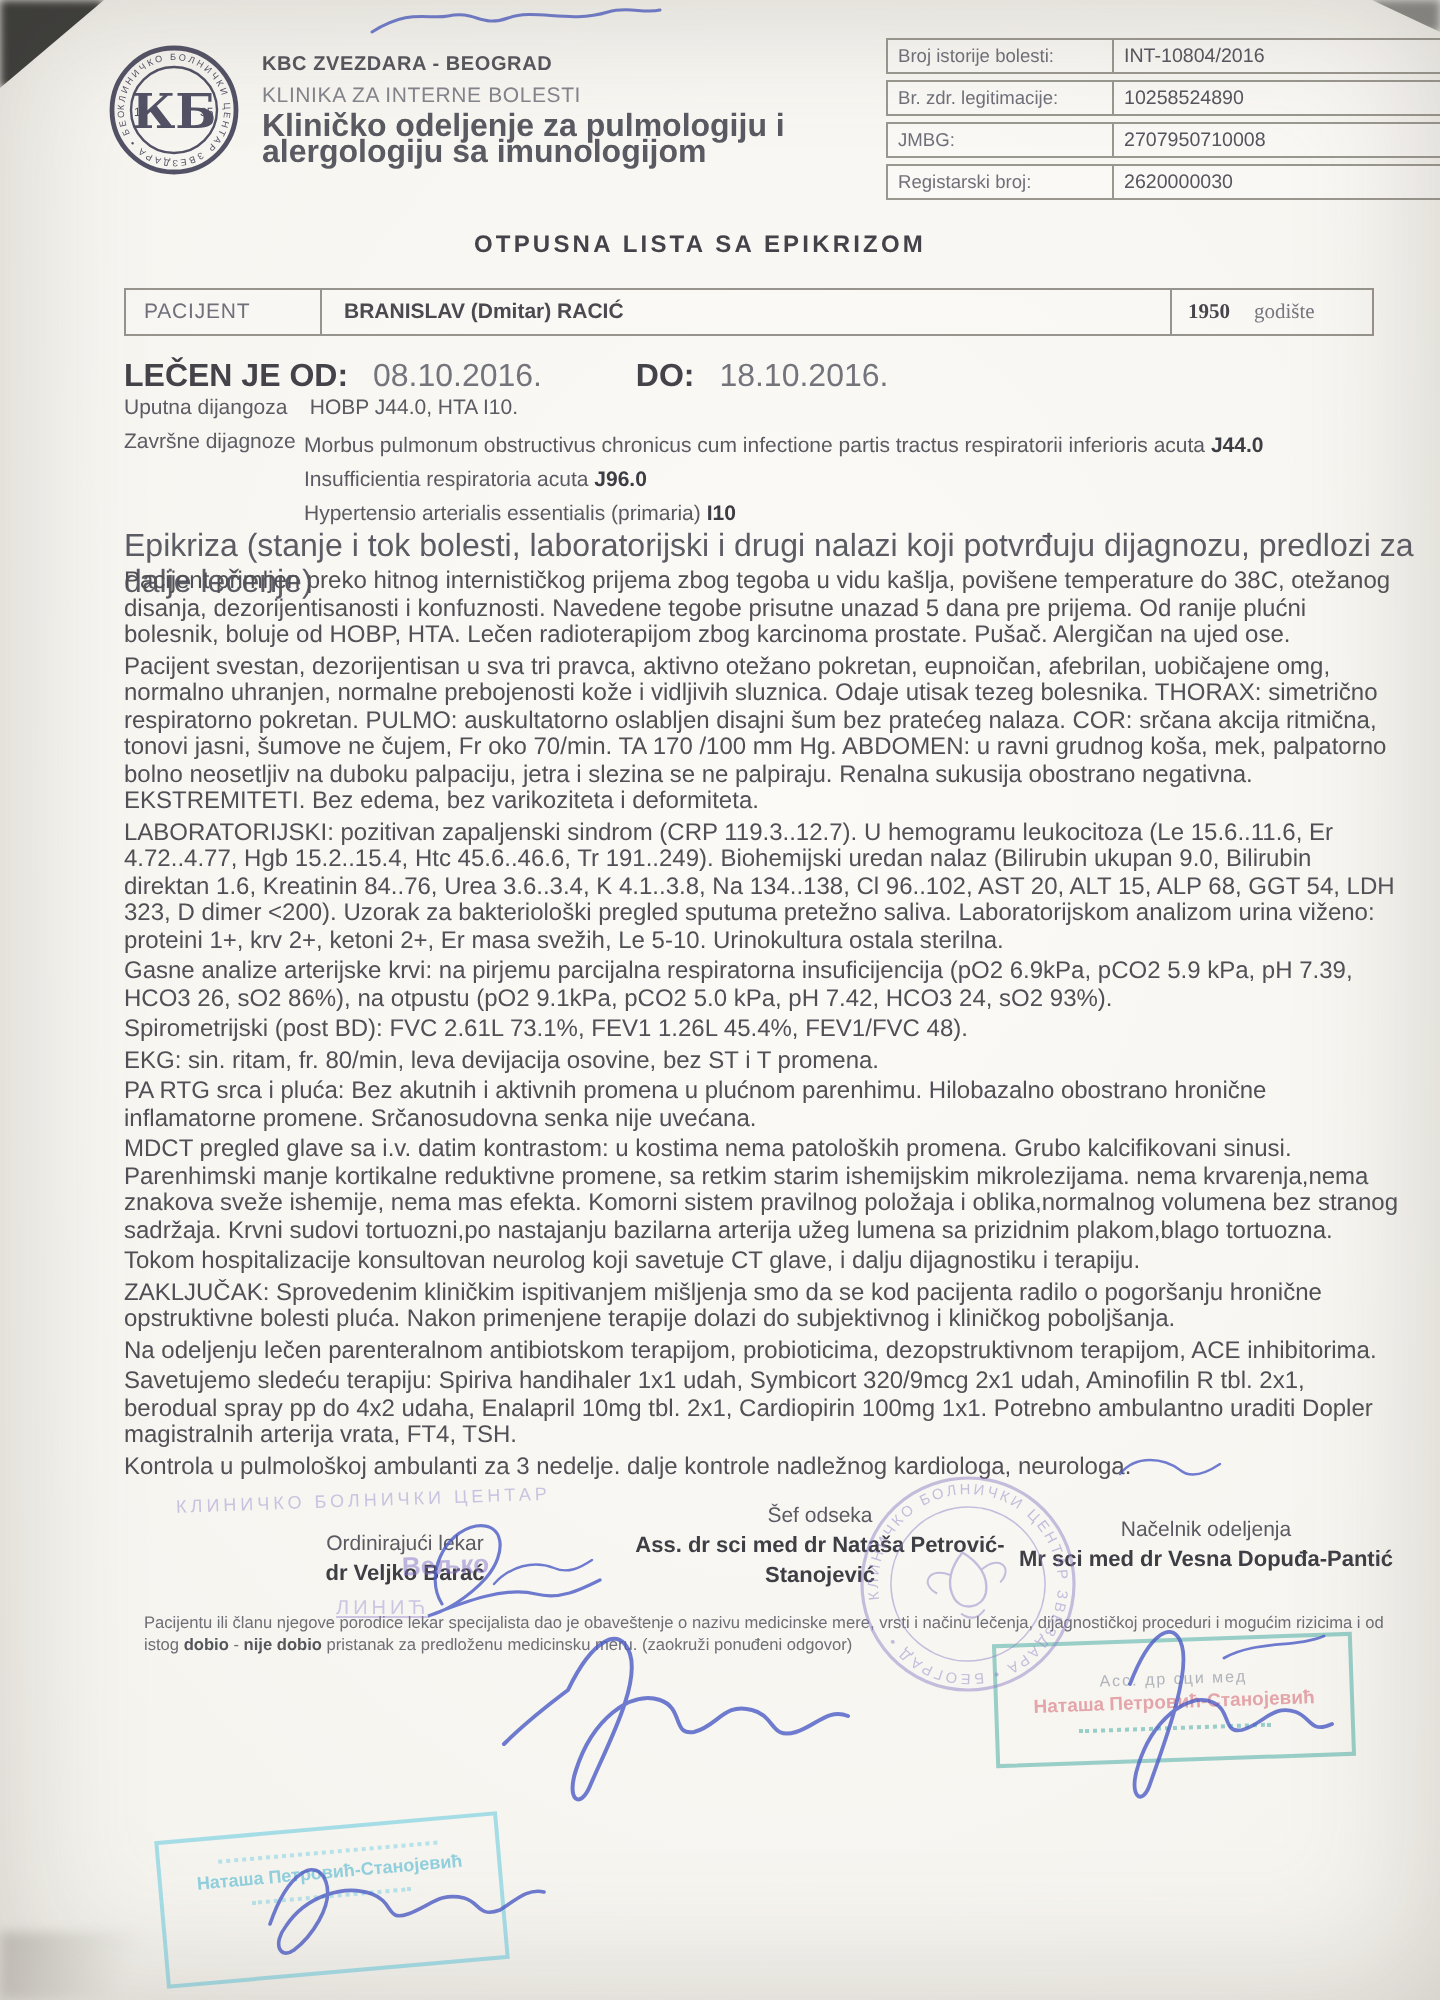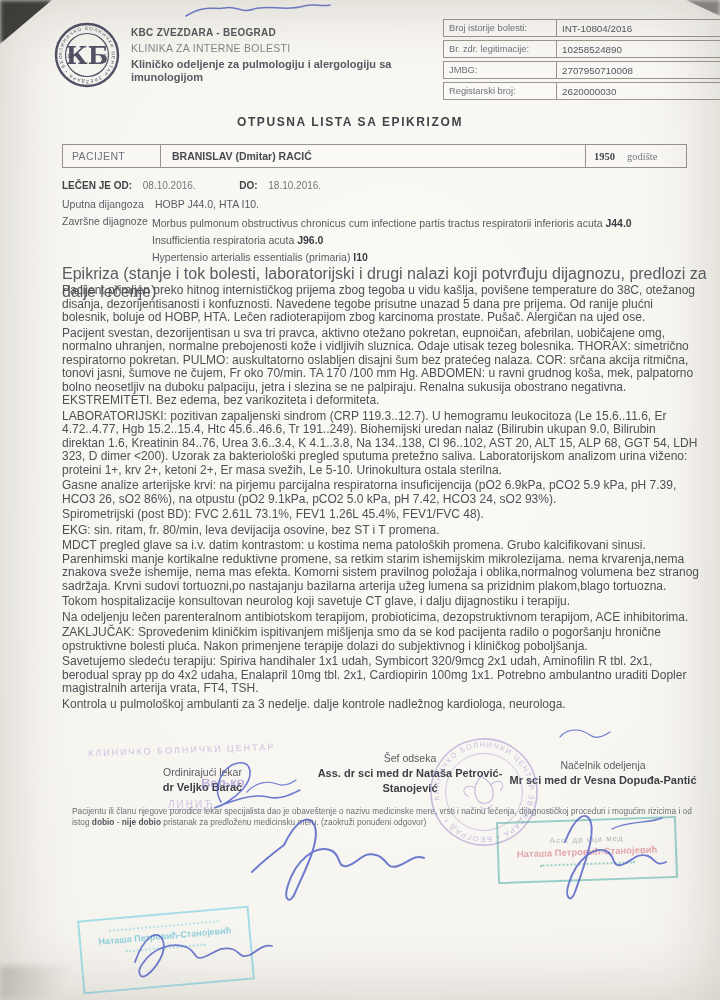--- a/index.html
+++ b/index.html
@@ -13,37 +13,37 @@
   
   .corner-tl{position:absolute;left:0;top:0;width:52px;height:44px;background:#22211f;clip-path:polygon(0 0,100% 0,0 100%);filter:blur(2px);opacity:.85;z-index:9;}
   .corner-tr{position:absolute;right:0;top:0;width:34px;height:16px;background:#3a3936;clip-path:polygon(100% 0,0 0,100% 100%);filter:blur(2px);opacity:.55;z-index:9;}
   .edge-bl{position:absolute;left:0;bottom:0;width:90px;height:34px;background:linear-gradient(115deg,#9a968e 0%,rgba(154,150,142,0) 70%);filter:blur(3px);opacity:.5;z-index:9;}
 
   
   .logo{position:absolute;left:54px;top:22px;z-index:2;}
   .org{position:absolute;left:131px;top:27px;width:310px;z-index:2;}
   .org-line1{font-size:10px;font-weight:bold;color:#55555c;letter-spacing:.3px;}
   .org-line2{font-size:10.5px;color:#84848c;margin-top:4px;letter-spacing:.3px;}
-  .org-line3{font-size:11px;font-weight:bold;color:#5a5a62;margin-top:4px;line-height:12.5px;}
+  .org-line3{font-size:16px;font-weight:bold;color:#5a5a62;margin-top:4px;line-height:12.5px;}
 
   .case-table{position:absolute;left:443px;top:19px;width:286px;display:grid;grid-template-columns:114px 1fr;row-gap:3px;z-index:2;}
   .case-cell{border:1px solid #9a978f;font-size:9.3px;padding:3px 5px 2px;background:rgba(255,255,255,.25);white-space:nowrap;overflow:hidden;}
   .case-label{color:#70707a;}
   .case-value{color:#55555e;margin-left:-1px;font-size:9.8px;}
 
   .doc-title{position:absolute;left:0;top:115px;width:700px;text-align:center;font-size:12px;font-weight:bold;letter-spacing:1.6px;color:#434349;z-index:2;}
 
   .patient-strip{position:absolute;left:62px;top:144px;width:623px;height:22px;display:flex;align-items:center;border:1px solid #97948d;font-size:10.5px;z-index:2;background:rgba(255,255,255,.15);}
   .pcell-label{width:88px;padding-left:9px;color:#70707a;letter-spacing:.4px;}
   .pcell-name{flex:1;border-left:1px solid #97948d;padding-left:11px;font-weight:bold;color:#4a4a50;align-self:stretch;display:flex;align-items:center;}
   .pcell-year{width:92px;border-left:1px solid #97948d;align-self:stretch;display:flex;align-items:center;gap:12px;padding-left:8px;font-family:Liberation Serif, serif;}
   .year-val{font-weight:bold;color:#45454b;}
   .year-lbl{color:#77777f;}
 
-  .treated-row{position:absolute;left:62px;top:180px;font-size:10px;z-index:2;}
+  .treated-row{position:absolute;left:62px;top:180px;font-size:16px;z-index:2;}
   .treated-row b{color:#434349;}
   .treated-row .val{color:#74747c;margin-left:8px;}
   .treated-row .gap{display:inline-block;width:38px;}
 
   .dx-row{position:absolute;left:62px;font-size:10.5px;z-index:2;color:#5c5c64;}
   .dx-label{display:inline-block;width:90px;vertical-align:top;}
   .dx-value{color:#5a5a62;margin-top:40px;}
   .dx-final-lines{position:absolute;left:152px;top:215px;width:548px;line-height:17px;font-size:10.5px;color:#5a5a62;z-index:2;}
   .dx-code{font-weight:bold;color:#3d3d44;}
 
@@ -147,24 +147,25 @@
   </div>
 
   <div class="epikriza-heading">Epikriza (stanje i tok bolesti, laboratorijski i drugi nalazi koji potvrđuju dijagnozu, predlozi za dalje lečenje)</div>
   <div class="body-text">
       <div class="para">Pacijent primljen preko hitnog internističkog prijema zbog tegoba u vidu kašlja, povišene temperature do 38C, otežanog disanja, dezorijentisanosti i konfuznosti. Navedene tegobe prisutne unazad 5 dana pre prijema. Od ranije plućni bolesnik, boluje od HOBP, HTA. Lečen radioterapijom zbog karcinoma prostate. Pušač. Alergičan na ujed ose.</div>
       <div class="para">Pacijent svestan, dezorijentisan u sva tri pravca, aktivno otežano pokretan, eupnoičan, afebrilan, uobičajene omg, normalno uhranjen, normalne prebojenosti kože i vidljivih sluznica. Odaje utisak tezeg bolesnika. THORAX: simetrično respiratorno pokretan. PULMO: auskultatorno oslabljen disajni šum bez pratećeg nalaza. COR: srčana akcija ritmična, tonovi jasni, šumove ne čujem, Fr oko 70/min. TA 170 /100 mm Hg. ABDOMEN: u ravni grudnog koša, mek, palpatorno bolno neosetljiv na duboku palpaciju, jetra i slezina se ne palpiraju. Renalna sukusija obostrano negativna. EKSTREMITETI. Bez edema, bez varikoziteta i deformiteta.</div>
       <div class="para">LABORATORIJSKI: pozitivan zapaljenski sindrom (CRP 119.3..12.7). U hemogramu leukocitoza (Le 15.6..11.6, Er 4.72..4.77, Hgb 15.2..15.4, Htc 45.6..46.6, Tr 191..249). Biohemijski uredan nalaz (Bilirubin ukupan 9.0, Bilirubin direktan 1.6, Kreatinin 84..76, Urea 3.6..3.4, K 4.1..3.8, Na 134..138, Cl 96..102, AST 20, ALT 15, ALP 68, GGT 54, LDH 323, D dimer &lt;200). Uzorak za bakteriološki pregled sputuma pretežno saliva. Laboratorijskom analizom urina viženo: proteini 1+, krv 2+, ketoni 2+, Er masa svežih, Le 5-10. Urinokultura ostala sterilna.</div>
       <div class="para">Gasne analize arterijske krvi: na pirjemu parcijalna respiratorna insuficijencija (pO2 6.9kPa, pCO2 5.9 kPa, pH 7.39, HCO3 26, sO2 86%), na otpustu (pO2 9.1kPa, pCO2 5.0 kPa, pH 7.42, HCO3 24, sO2 93%).</div>
       <div class="para">Spirometrijski (post BD): FVC 2.61L 73.1%, FEV1 1.26L 45.4%, FEV1/FVC 48).</div>
       <div class="para">EKG: sin. ritam, fr. 80/min, leva devijacija osovine, bez ST i T promena.</div>
+      <div class="para">PA RTG srca i pluća: Bez akutnih i aktivnih promena u plućnom parenhimu. Hilobazalno obostrano hronične inflamatorne promene. Srčanosudovna senka nije uvećana.</div>
       <div class="para">MDCT pregled glave sa i.v. datim kontrastom: u kostima nema patoloških promena. Grubo kalcifikovani sinusi. Parenhimski manje kortikalne reduktivne promene, sa retkim starim ishemijskim mikrolezijama. nema krvarenja,nema znakova sveže ishemije, nema mas efekta. Komorni sistem pravilnog položaja i oblika,normalnog volumena bez stranog sadržaja. Krvni sudovi tortuozni,po nastajanju bazilarna arterija užeg lumena sa prizidnim plakom,blago tortuozna.</div>
       <div class="para">Tokom hospitalizacije konsultovan neurolog koji savetuje CT glave, i dalju dijagnostiku i terapiju.</div>
+      <div class="para">ZAKLJUČAK: Sprovedenim kliničkim ispitivanjem mišljenja smo da se kod pacijenta radilo o pogoršanju hronične opstruktivne bolesti pluća. Nakon primenjene terapije dolazi do subjektivnog i kliničkog poboljšanja.</div>
       <div class="para">Na odeljenju lečen parenteralnom antibiotskom terapijom, probioticima, dezopstruktivnom terapijom, ACE inhibitorima.</div>
-      <div class="para">ZAKLJUČAK: Sprovedenim kliničkim ispitivanjem mišljenja smo da se kod pacijenta radilo o pogoršanju hronične opstruktivne bolesti pluća. Nakon primenjene terapije dolazi do subjektivnog i kliničkog poboljšanja.</div>
       <div class="para">Savetujemo sledeću terapiju: Spiriva handihaler 1x1 udah, Symbicort 320/9mcg 2x1 udah, Aminofilin R tbl. 2x1, berodual spray pp do 4x2 udaha, Enalapril 10mg tbl. 2x1, Cardiopirin 100mg 1x1. Potrebno ambulantno uraditi Dopler magistralnih arterija vrata, FT4, TSH.</div>
       <div class="para">Kontrola u pulmološkoj ambulanti za 3 nedelje. dalje kontrole nadležnog kardiologa, neurologa.</div>
     </div>
 
   <div class="sig-area">
     <div class="sig-col sig-left">
       <div class="sig-role">Ordinirajući lekar</div>
       <div class="sig-name">dr Veljko Barać</div>
     </div>
     <div class="sig-col sig-center">

